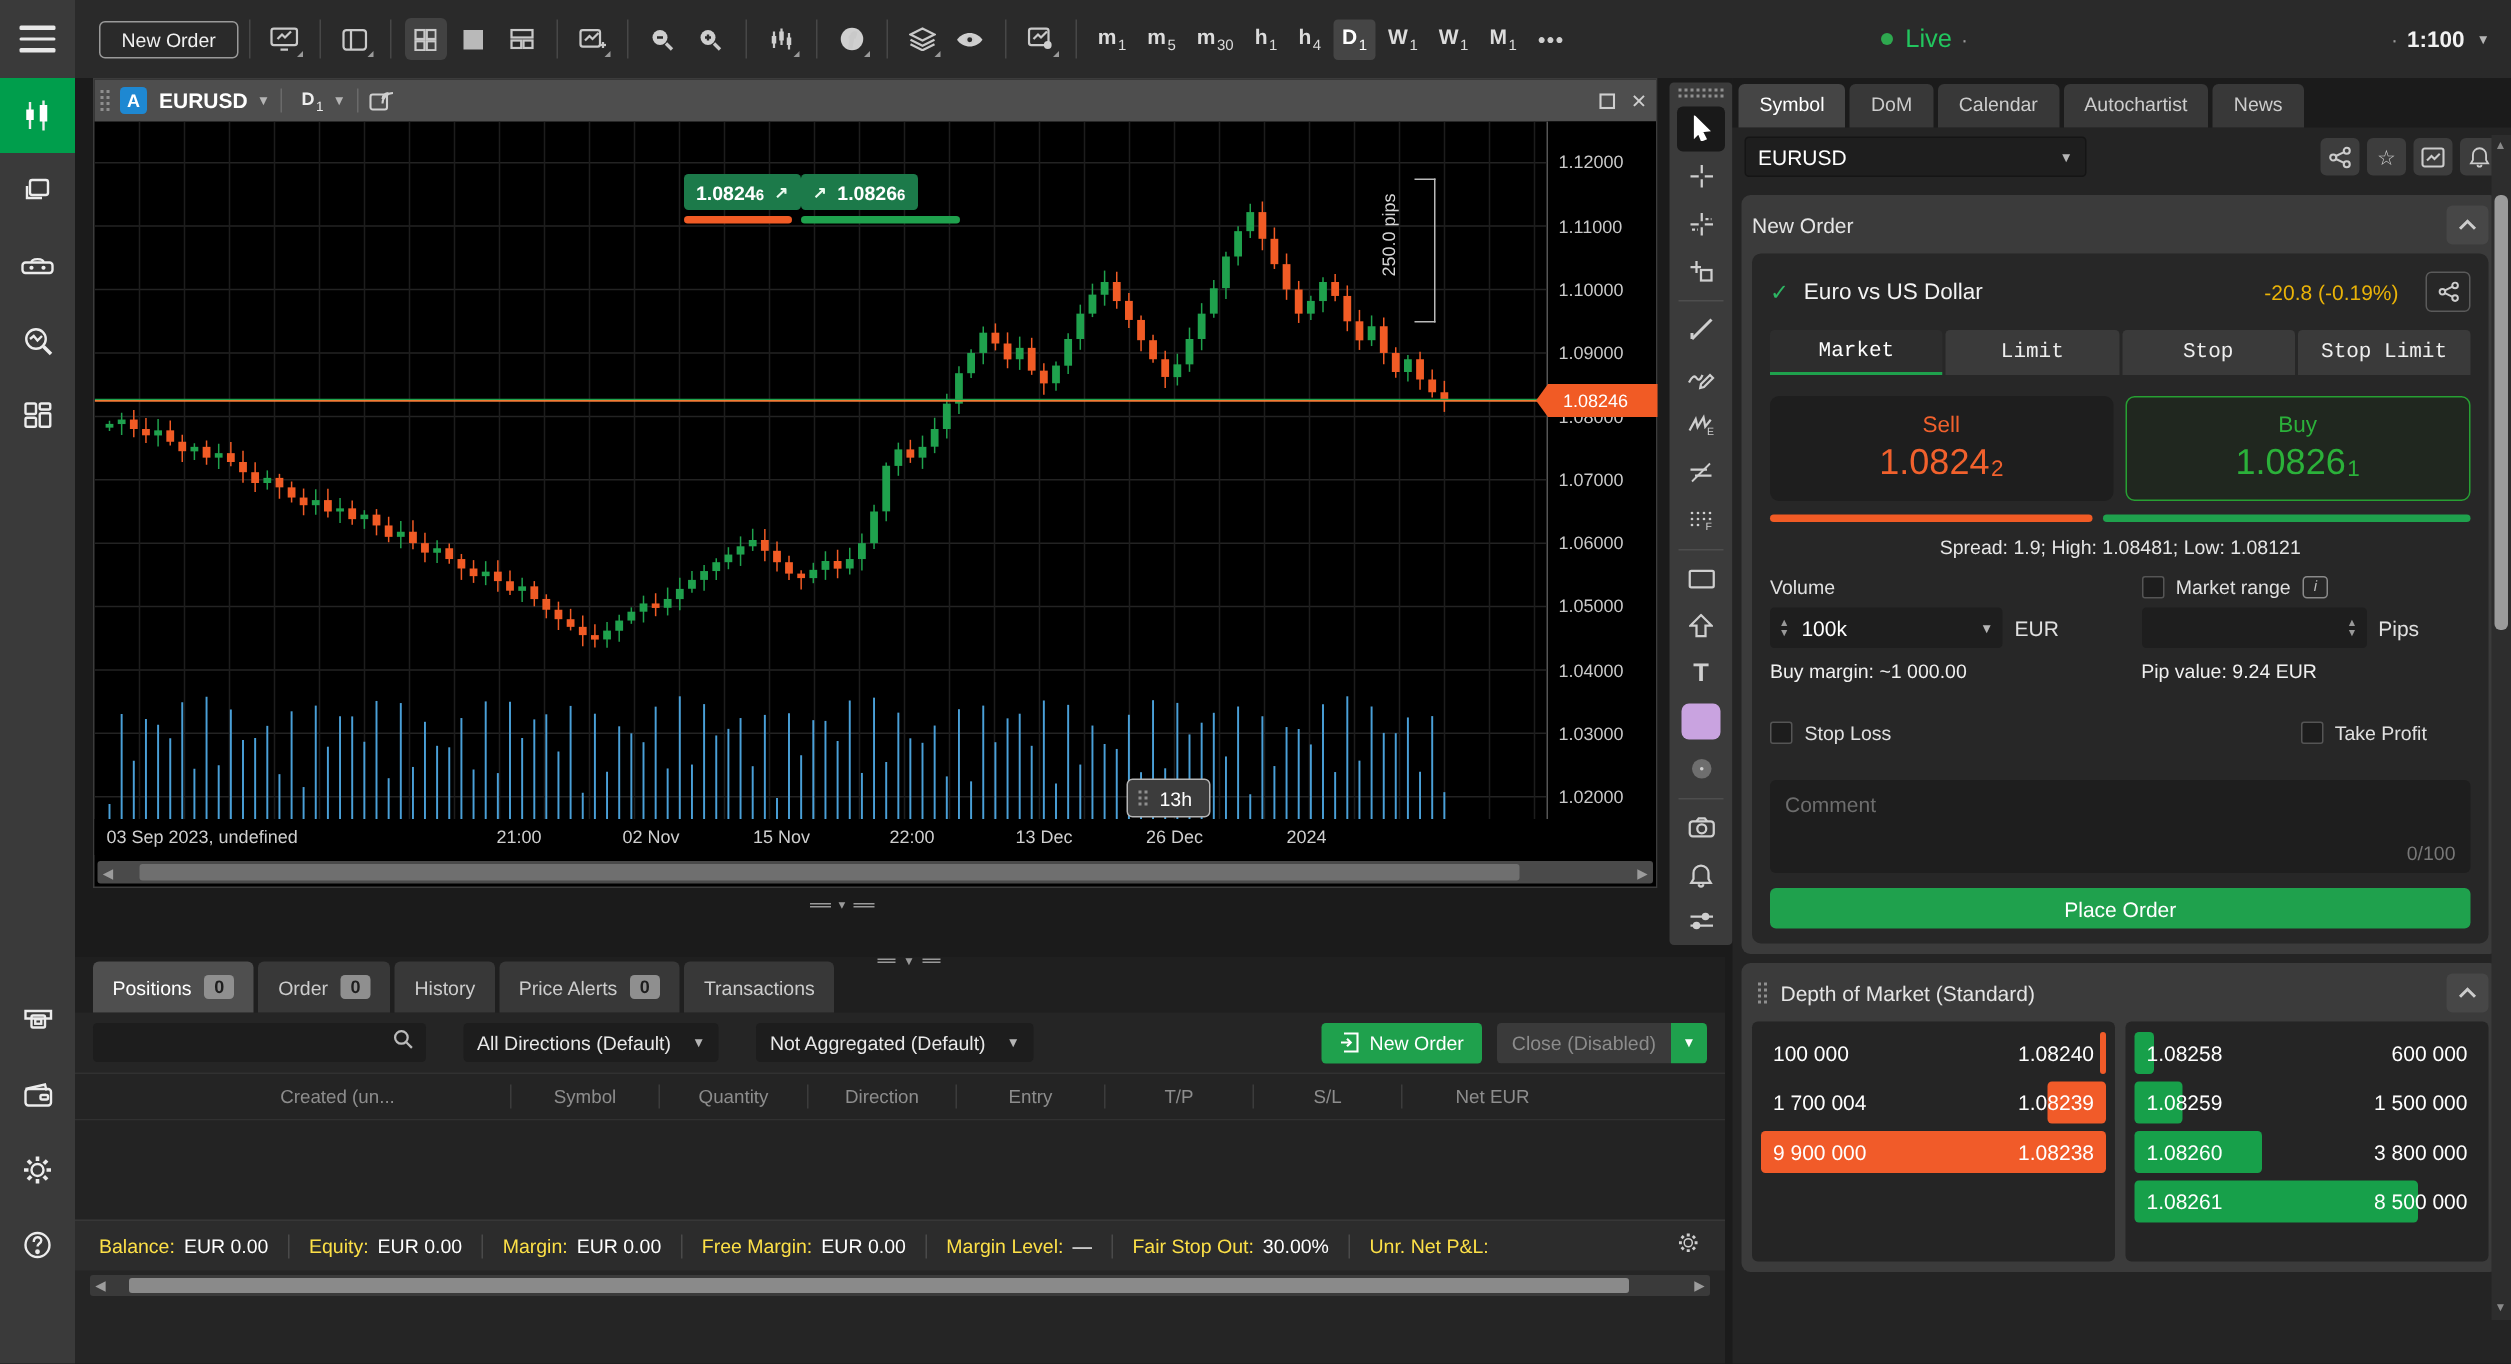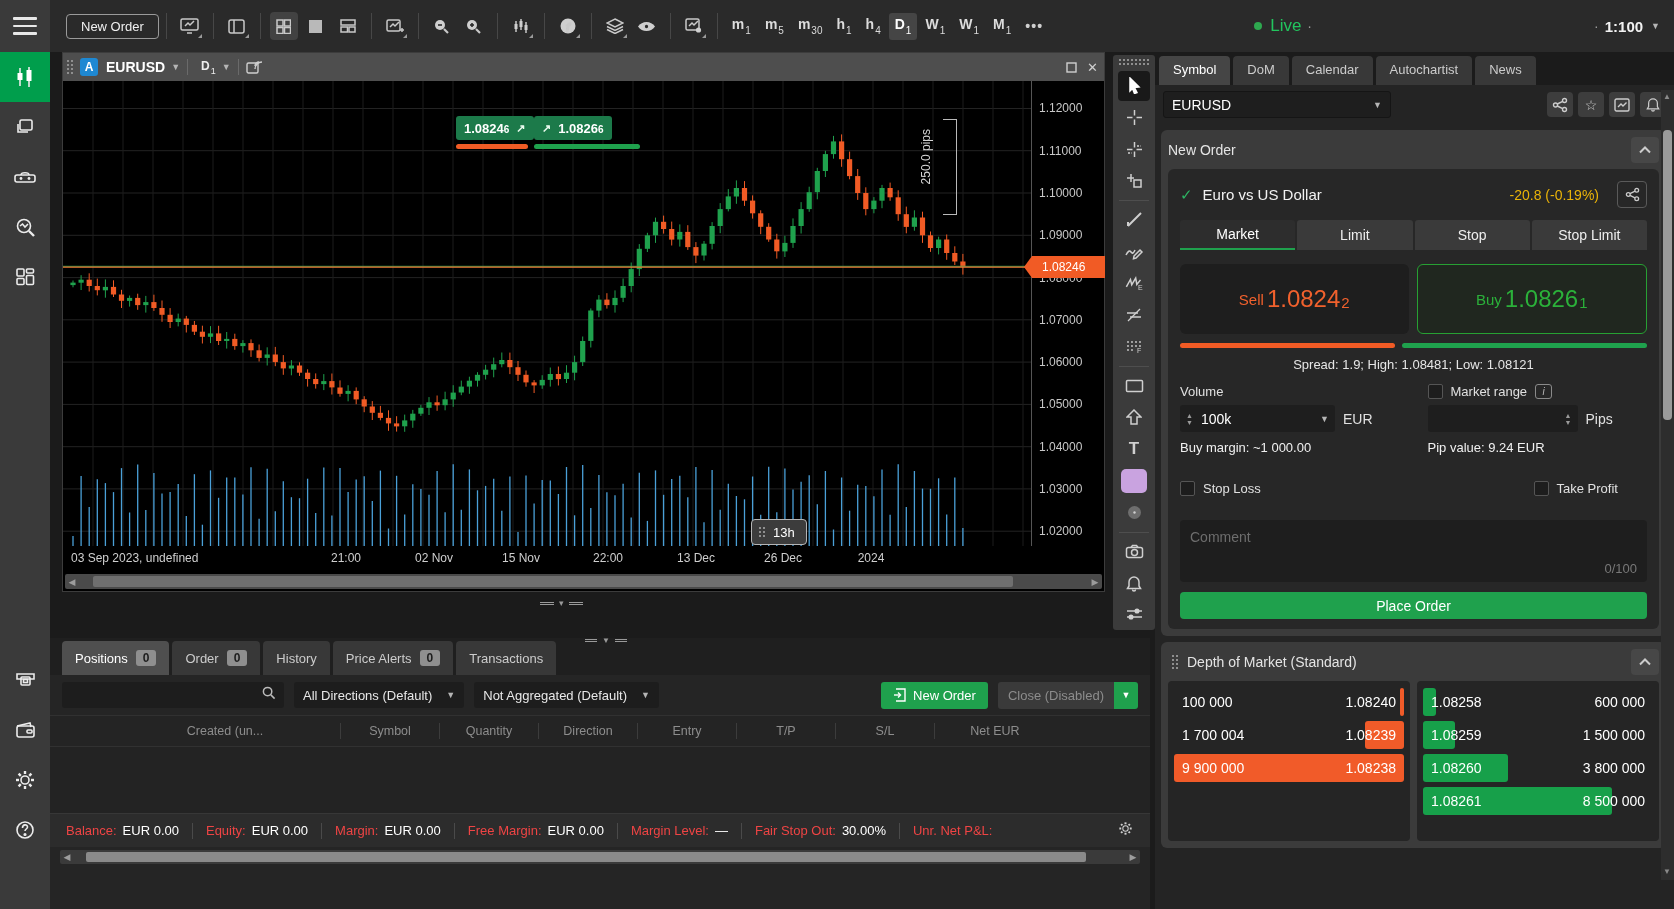--- a/index.html
+++ b/index.html
@@ -100,25 +100,25 @@
   .sec-head { display:flex; align-items:center; height:26px; color:#e4e4e4; font-size:14px; }
   .collapse-btn { margin-left:auto; width:28px; height:26px; background:#474747; border-radius:4px; display:flex; align-items:center; justify-content:center; }
   .collapse-btn svg { stroke:#ccc; fill:none; stroke-width:2; }
   #no-card { background:#272727; border-radius:6px; margin-top:6px; padding:12px 12px 10px; }
   #no-row1 { display:flex; align-items:center; gap:10px; }
   #check-ok { color:#2db563; font-size:15px; }
   #instrument { color:#f2f2f2; font-size:15px; }
   #change { margin-left:auto; color:#eab308; font-size:14px; }
   #share-btn { width:30px; height:27px; border:1px solid #5a5a5a; border-radius:4px; display:flex; align-items:center; justify-content:center; margin-left:8px; }
   #share-btn svg { stroke:#ccc; fill:none; stroke-width:1.4; }
-  #ot-tabs { display:flex; gap:2px; margin-top:12px; }
+  #ot-tabs { display:flex; gap:2px; margin-top:12px;font-family:Liberation Mono, monospace; }
   .ot-tab { flex:1; height:30px; background:#3a3a3a; color:#eee; font-size:14px; display:flex; align-items:center; justify-content:center; border-radius:3px 3px 0 0; }
   .ot-tab.active { background:#2d2d2d; border-bottom:2px solid #1fa14d; color:#fff; }
   #sb-row { display:flex; gap:8px; margin-top:14px; }
-  .qbtn { flex:1; height:70px; border-radius:6px; display:flex; flex-direction:row; align-items:center; justify-content:center; gap:3px;text-align:right; }
+  .qbtn { flex:1; height:70px; border-radius:6px; display:flex; flex-direction:column; align-items:center; justify-content:center; gap:3px;text-align:right; }
   #sell-btn { background:#1e1e1e; color:#f1612d; }
   #buy-btn { background:#20271f; border:1px solid #27a033; color:#2bb13a; }
   .q-label { font-size:15px; }
   .q-price { font-size:24px; display:flex; align-items:flex-end; }
   .q-last { font-size:15px; margin-bottom:2px; margin-left:1px; }
   #ratio-row { display:flex; gap:7px; margin-top:9px; }
   #ratio-sell { height:5px; border-radius:3px; background:#f15b25; width:46%; }
   #ratio-buy { height:5px; border-radius:3px; background:#1fa14d; flex:1; }
   #stats { text-align:center; color:#e6e6e6; font-size:13px; margin-top:9px; }
   #vol-grid { display:grid; grid-template-columns:1fr 1fr; margin-top:12px; row-gap:6px; }
@@ -153,38 +153,38 @@
   #rp-scroll .thumb { position:absolute; left:2px; top:40px; width:9px; height:290px; background:#9b9b9b; border-radius:4px; }
   #rp-scroll .up { position:absolute; top:2px; left:2px; color:#8a8a8a; font-size:8px; }
   #rp-scroll .down { position:absolute; bottom:4px; left:2px; color:#8a8a8a; font-size:8px; }
 
   
   #bottom-panel { left:50px; top:638px; width:1100px; height:271px; background:#252525; }
   #bp-tabs { display:flex; gap:3px; padding:3px 0 0 12px; background:#1f1f1f; height:37px; }
   .bp-tab { display:flex; align-items:center; gap:8px; padding:0 13px; background:#383838; color:#ccc; font-size:13px; border-radius:4px 4px 0 0; }
   .bp-tab.active { background:#4f4f4f; color:#fff; }
   .badge { background:#8f8f8f; color:#1e1e1e; font-size:12px; font-weight:bold; border-radius:3px; padding:1px 7px; }
-  #bp-filter { display:flex; align-items:center; height:40px; padding:0 12px; gap:10px;text-align:right; }
+  #bp-filter { display:flex; align-items:center; height:40px; padding:0 12px; gap:25px;text-align:right; }
   #search-box { width:222px; height:26px; background:#1d1d1d; border-radius:3px; display:flex; align-items:center; padding:0 8px; }
   #search-box .mag { margin-left:auto; color:#bbb; }
   .bp-select { height:26px; background:#1d1d1d; border-radius:3px; display:flex; align-items:center; padding:0 9px; color:#e8e8e8; font-size:13px; }
   .bp-select .caret { margin-left:14px; }
   #bp-btns { margin-left:auto; display:flex; gap:10px; }
   #bp-new-order { height:27px; background:#1fa14d; border-radius:3px; color:#fff; font-size:13px; display:flex; align-items:center; gap:7px; padding:0 12px; }
   #bp-close { height:27px; display:flex; border-radius:3px; overflow:hidden; }
   #bp-close .left { background:#3a3a3a; color:#8c8c8c; font-size:13px; display:flex; align-items:center; padding:0 10px; }
   #bp-close .right { width:24px; background:#1fa14d; display:flex; align-items:center; justify-content:center; }
   #bp-close .right .caret { color:#fff; }
   #bp-thead { display:flex; align-items:center; height:32px; background:#242424; border-top:1px solid #313131; border-bottom:1px solid #313131; }
   .th { color:#8d8d8d; font-size:12.5px; text-align:center; }
   .th-sep { width:1px; height:16px; background:#3c3c3c; }
   #bp-body { height:66px; background:#232323; }
   #bp-status { display:flex; align-items:center; height:34px; padding:0 16px; gap:13px; border-top:1px solid #373737; background:#2c2c2c; }
   .stat { display:flex; gap:6px; font-size:13px; }
-  .stat .lb { color:#ef4444; }
+  .stat .lb { color:#fde047; }
   .stat .vl { color:#fff; }
   .stat-sep { width:1px; height:16px; background:#4a4a4a; }
   #bp-gear { margin-left:auto; }
   #bp-gear svg { stroke:#cfcfcf; fill:#cfcfcf; }
   #bp-scroll { margin:3px 10px 0; height:14px; background:#3a3a3a; border-radius:2px; display:flex; align-items:center; }
   #bp-scroll .thumb { height:10px; background:#8a8a8a; border-radius:2px; margin-left:12px; width:1000px; }
   #splitter2 { position:absolute; left:535px; top:-2px; color:#9a9a9a; display:flex; gap:5px; align-items:center; font-size:8px; }
   #splitter2 i { width:12px; height:3px; border-top:1px solid #9a9a9a; border-bottom:1px solid #9a9a9a; display:block; }
 </style>
 </head>

